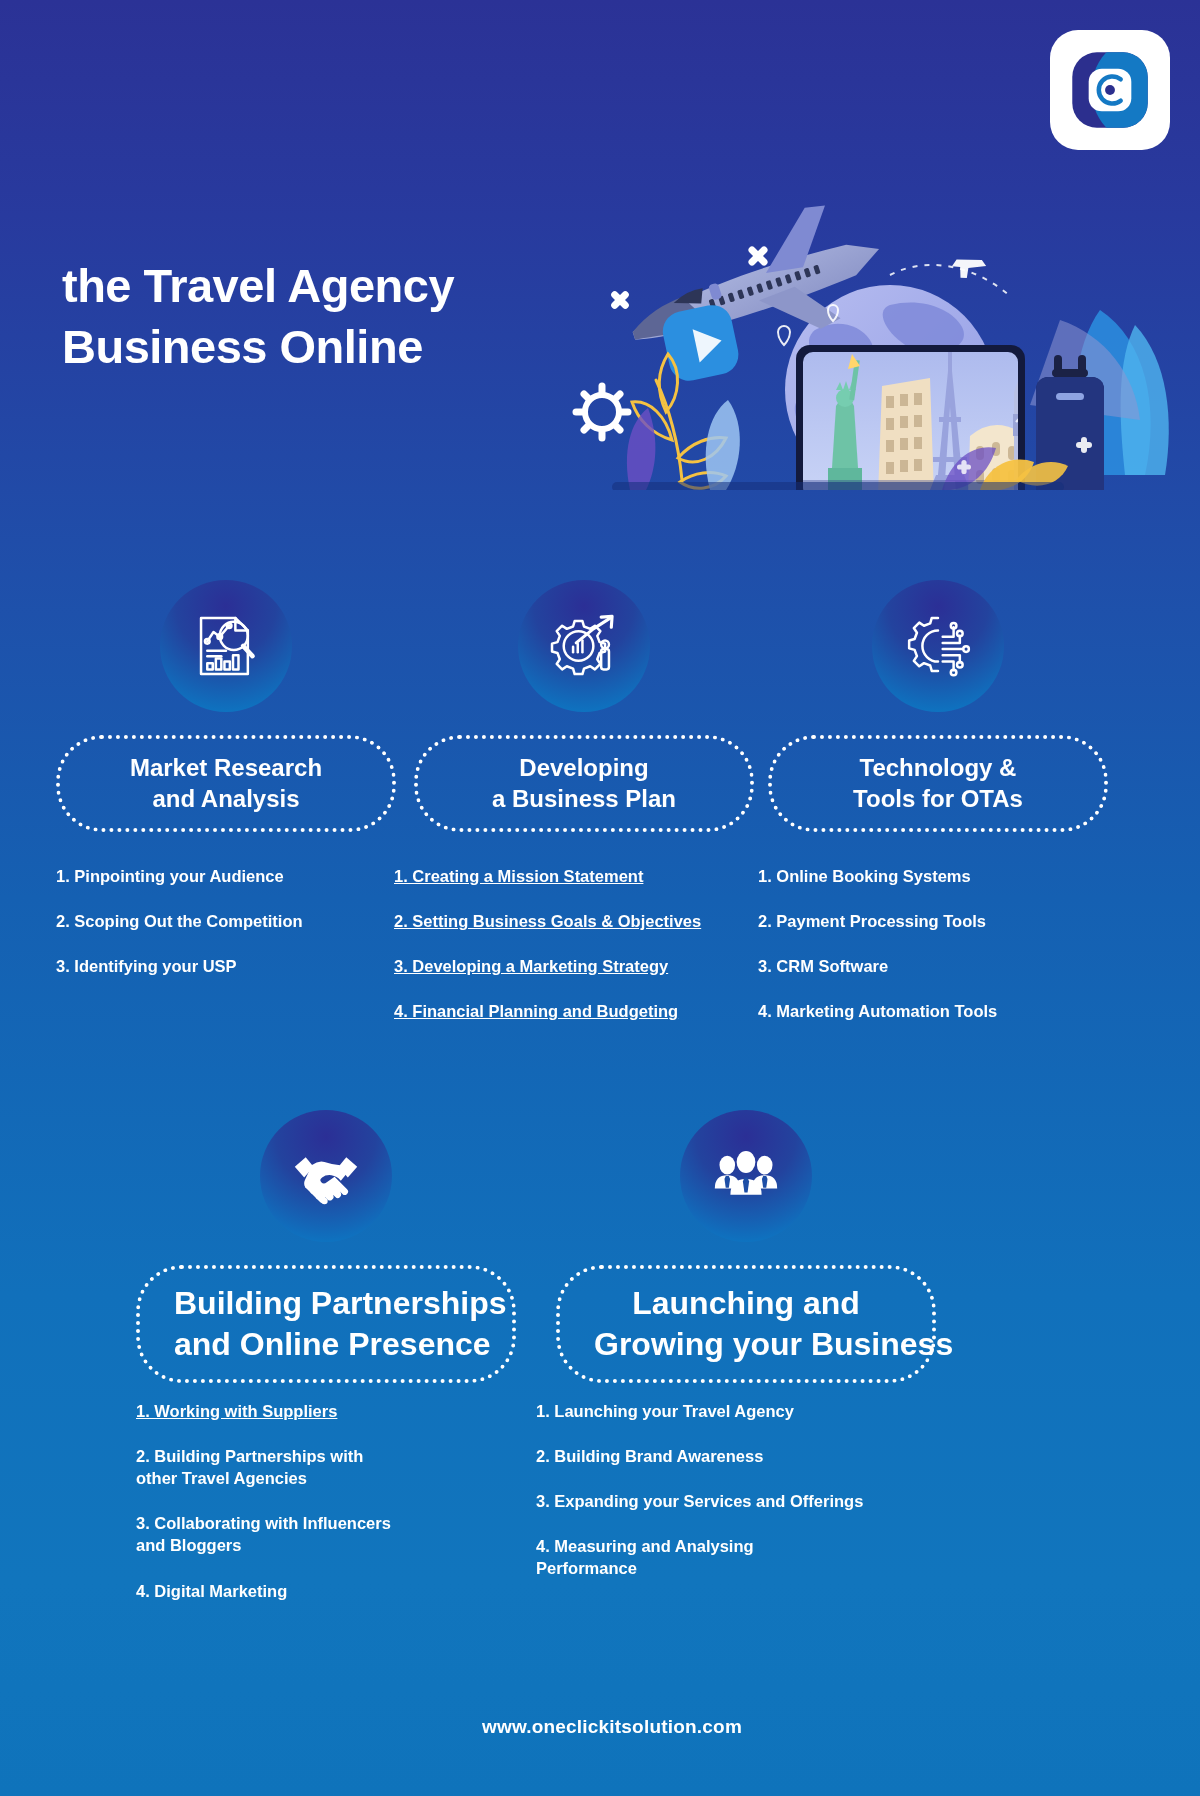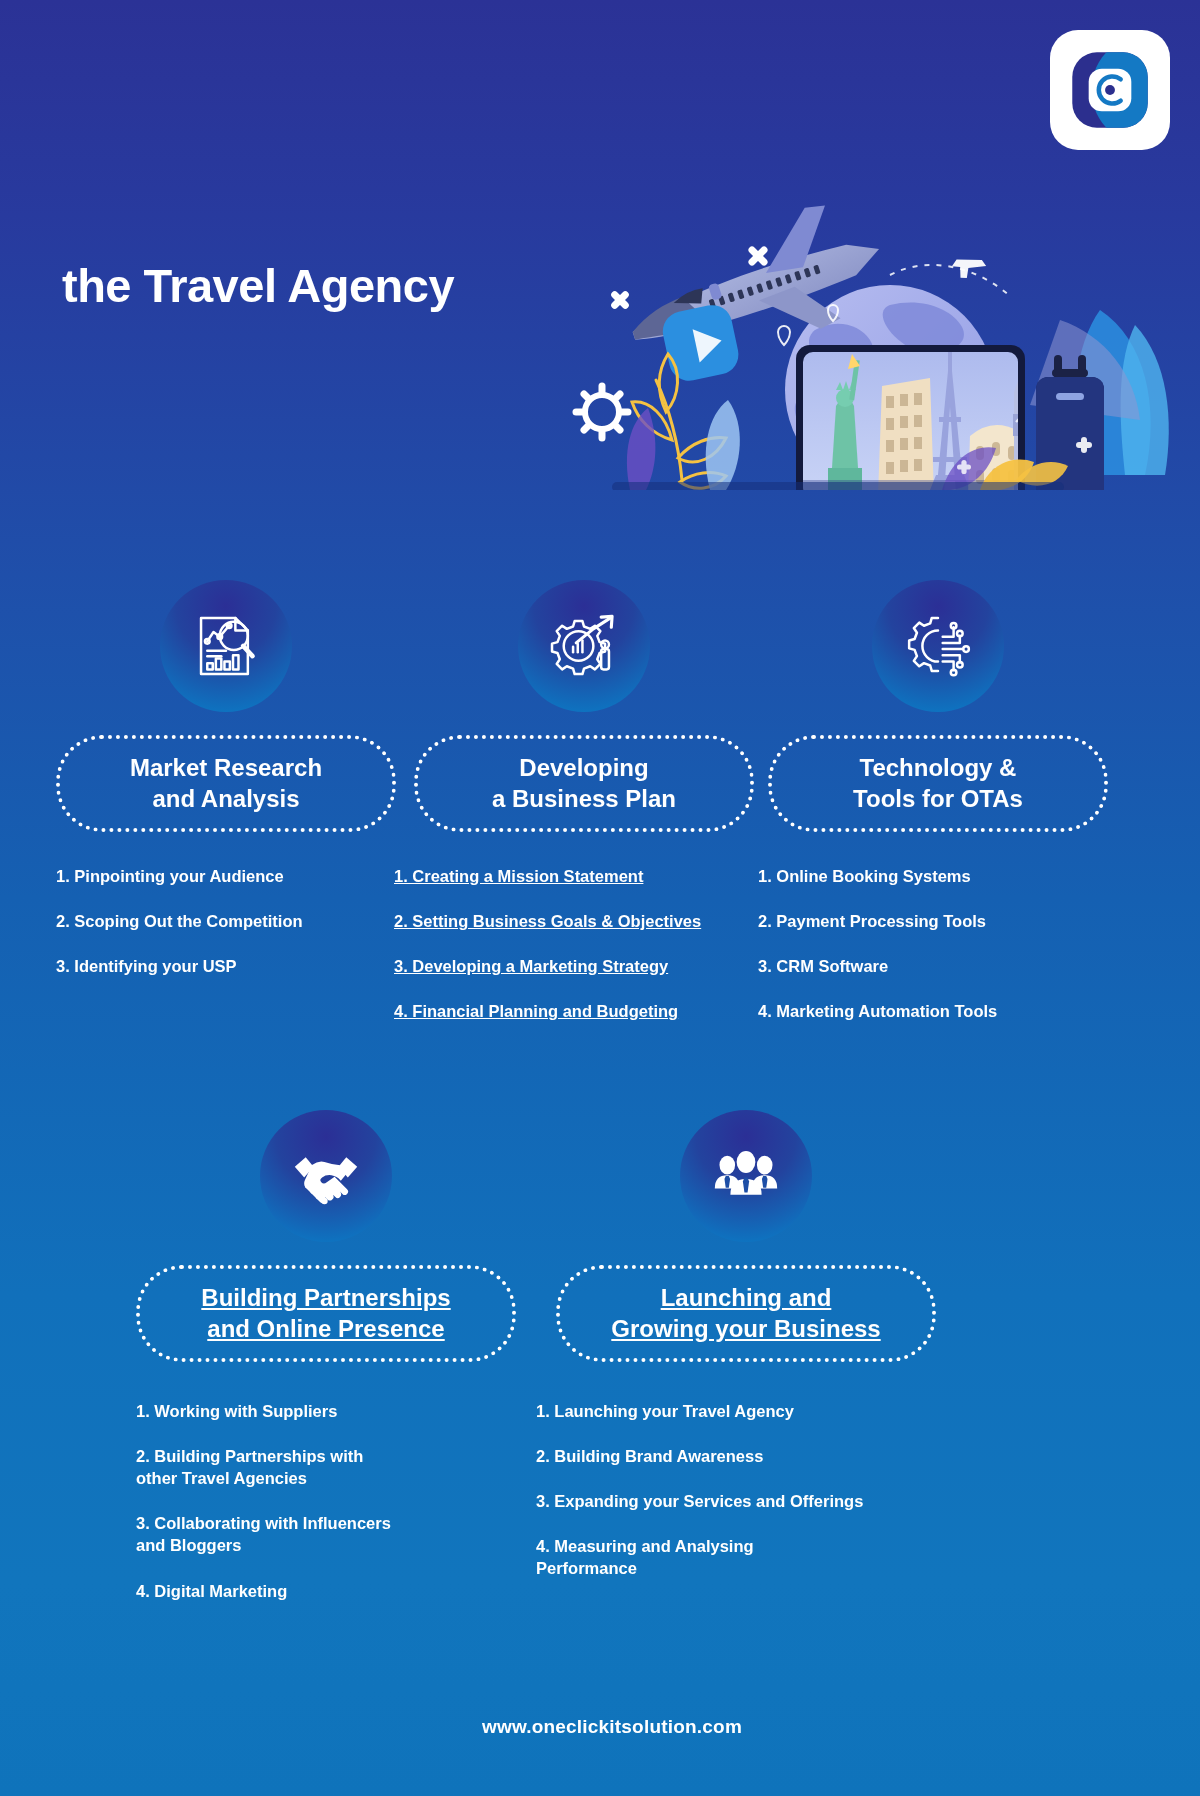--- a/index.html
+++ b/index.html
@@ -67,21 +67,21 @@
     border:4px dotted #ffffff;
     border-radius:46px;
     padding:14px 34px;
     text-align:center;
     color:#ffffff;
     font-weight:bold;
     font-size:24px;
     line-height:1.28;
     white-space:nowrap;
   }
-  .pill.wide { font-size:24px;text-decoration:underline; }
+  .pill.wide { font-size:32px; }
 
   .items {
     position:absolute;
     color:#ffffff;
     font-size:16.5px;
     font-weight:bold;
     line-height:1.34;
   }
   .items .li { margin-bottom:23px; }
   .items .li:last-child { margin-bottom:0;margin-top:8px; }
@@ -112,20 +112,21 @@
         </g>
         <rect x="24" y="24" width="52" height="52" rx="16" fill="#ffffff"></rect>
         <path d="M63 37 A16.5 16.5 0 1 0 63 63" fill="none" stroke="#1479c4" stroke-width="5.5" stroke-linecap="round"></path>
         <circle cx="50" cy="50" r="6" fill="#2c2f8e"></circle>
       </svg>
     </div>
   </div>
 
   <div class="headline">
     <div>the Travel Agency</div>
+    <div>Business Online</div>
   </div>
 
   <div class="hero">
     <svg viewBox="0 0 620 300" width="620" height="300">
       <defs>
         <linearGradient id="globeg" x1="0" y1="0" x2="1" y2="1">
           <stop offset="0%" stop-color="#b7bdf0"></stop>
             <stop offset="100%" stop-color="#8f9ae4"></stop>
         </linearGradient>
         <linearGradient id="planeg" x1="0" y1="0" x2="1" y2="1">
@@ -416,21 +417,21 @@
             <circle cx="34" cy="69" r="4.2"></circle>
             <circle cx="41" cy="76" r="4.2"></circle>
             <circle cx="48" cy="82" r="4.2"></circle>
         </svg>
       </div>
       <div class="pill wide" style="left:-10px; top:155px; width:380px;">
         <span>Building Partnerships</span><br>
         <span>and Online Presence</span>
       </div>
       <div class="items" style="left:-10px; top:290px; width:380px;">
-        <div class="li" style="white-space:pre-line;">1. Working with Suppliers</div>
+        <div class="li" style="white-space:pre-line;text-decoration:underline;">1. Working with Suppliers</div>
         <div class="li" style="white-space:pre-line;">2. Building Partnerships with
 other Travel Agencies</div>
         <div class="li" style="white-space:pre-line;">3. Collaborating with Influencers
 and Bloggers</div>
         <div class="li" style="white-space:pre-line;">4. Digital Marketing</div>
       </div>
     </div>
 
     <div class="col" style="left:550px; width:360px;">
       <div class="icon-circle" style="left:114px; top:0px;">

